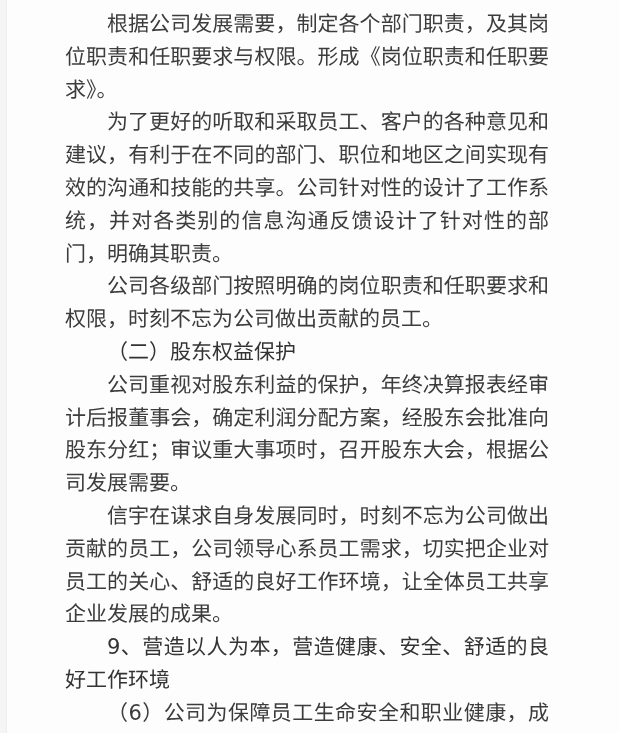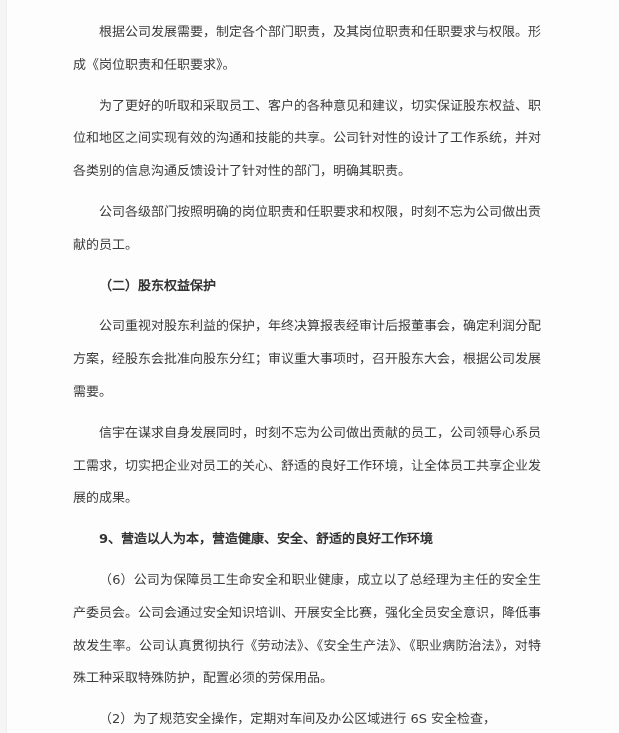--- a/index.html
+++ b/index.html
@@ -26,44 +26,44 @@
   .doc-page {
     position: absolute;
     left: 0;
     top: 0;
     width: 619px;
     height: 733px;
     box-sizing: border-box;
     padding: 8px 70px 0 65px;
   }
   .para {
-    margin: 8px;
-    font-size: 13px;
+    margin: 0;
+    font-size: 21px;
     line-height: 32.8px;
     color: #3c3c3c;
     text-align: justify;
     text-justify: inter-ideograph;
     text-indent: 2em;
     word-break: break-all;
     overflow-wrap: break-word;
   }
   .para.heading {
-    font-weight: bold;
+    font-weight: normal;
     color: #333333;
   }
 </style>
 </head>
 <body>
 
 <div class="page-edge"></div>
 
 <div class="doc-page">
   <div>
       <p class="para">根据公司发展需要，制定各个部门职责，及其岗位职责和任职要求与权限。形成《岗位职责和任职要求》。</p>
-      <p class="para">为了更好的听取和采取员工、客户的各种意见和建议，切实保证股东权益、职位和地区之间实现有效的沟通和技能的共享。公司针对性的设计了工作系统，并对各类别的信息沟通反馈设计了针对性的部门，明确其职责。</p>
+      <p class="para">为了更好的听取和采取员工、客户的各种意见和建议，有利于在不同的部门、职位和地区之间实现有效的沟通和技能的共享。公司针对性的设计了工作系统，并对各类别的信息沟通反馈设计了针对性的部门，明确其职责。</p>
       <p class="para">公司各级部门按照明确的岗位职责和任职要求和权限，时刻不忘为公司做出贡献的员工。</p>
       <p class="para heading">（二）股东权益保护</p>
       <p class="para">公司重视对股东利益的保护，年终决算报表经审计后报董事会，确定利润分配方案，经股东会批准向股东分红；审议重大事项时，召开股东大会，根据公司发展需要。</p>
       <p class="para">信宇在谋求自身发展同时，时刻不忘为公司做出贡献的员工，公司领导心系员工需求，切实把企业对员工的关心、舒适的良好工作环境，让全体员工共享企业发展的成果。</p>
       <p class="para heading">9、营造以人为本，营造健康、安全、舒适的良好工作环境</p>
       <p class="para">（6）公司为保障员工生命安全和职业健康，成立以了总经理为主任的安全生产委员会。公司会通过安全知识培训、开展安全比赛，强化全员安全意识，降低事故发生率。公司认真贯彻执行《劳动法》、《安全生产法》、《职业病防治法》，对特殊工种采取特殊防护，配置必须的劳保用品。</p>
       <p class="para">（2）为了规范安全操作，定期对车间及办公区域进行 6S 安全检查，</p>
     </div>
 </div>
 

